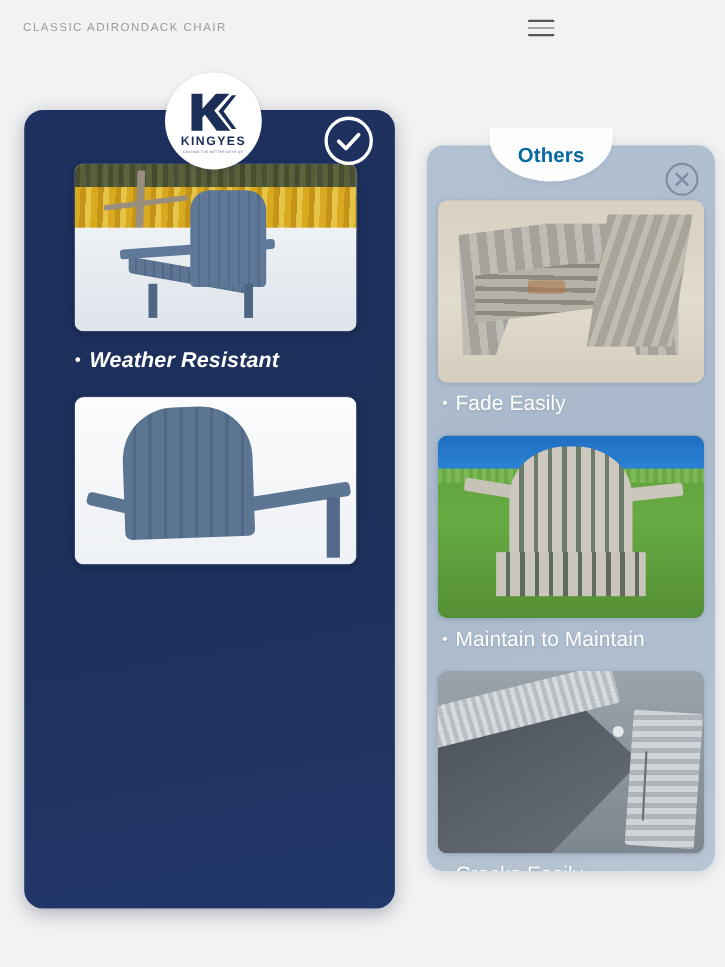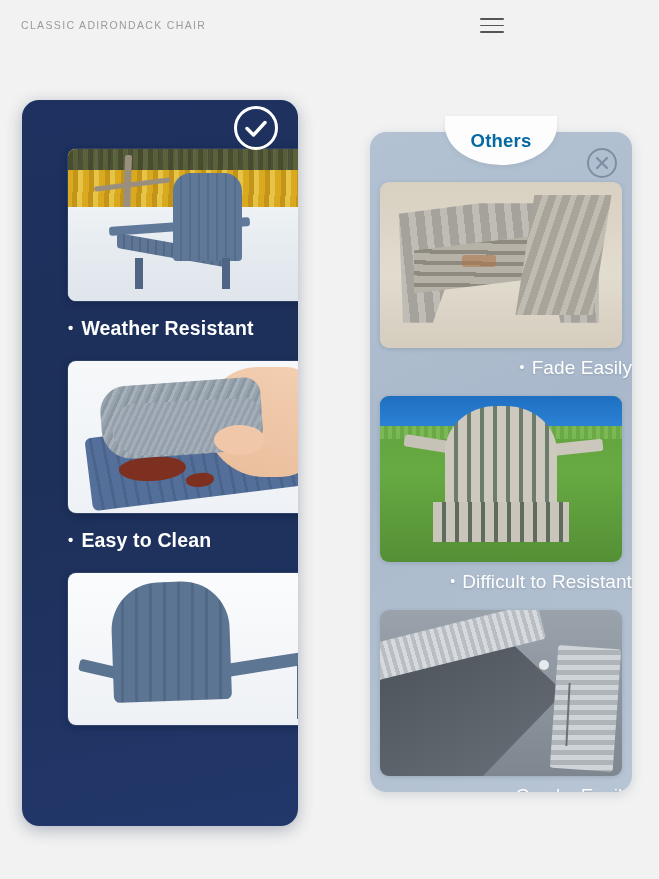--- a/index.html
+++ b/index.html
@@ -27,27 +27,26 @@
     width: 24px; height: 18px; cursor: pointer;
   }
   .menu-btn span {
     display: block; width: 24px; height: 1.6px;
     background: #555; border-radius: 1px; margin-bottom: 5px;
   }
   .menu-btn span:last-child { margin-bottom: 0; }
 
   
   .panel-others {
-    position: absolute; left: 370px; top: 132px;
+    position: absolute; left: 388px; top: 132px;
     width: 262px; height: 660px;
     background: linear-gradient(160deg,#b3c2d3 0%, #a9b9cb 45%, #b7c5d4 100%);
     border-radius: 16px;
     box-shadow: 0 3px 12px rgba(80,95,115,.20);
     overflow: hidden;
-    text-align: right;
   }
   .others-badge {
     position: absolute; left: 370px; top: 116px;
     width: 262px; text-align: center; pointer-events: none;
   }
   .others-badge .bubble {
     display: inline-block;
     background: #fdfdfd;
     border-radius: 0 0 60px 60px / 0 0 42px 42px;
     padding: 14px 26px 13px;
@@ -75,25 +74,26 @@
   .other-label {
     color: #ffffff; font-size: 19px; font-weight: 400;
     padding: 9px 0 7px 14px; letter-spacing: .1px;
     text-shadow: 0 1px 2px rgba(95,110,130,.35);
   }
   .other-label .dot { font-size: 14px; vertical-align: 2px; margin-right: 7px; }
 
   
   .panel-brand {
     position: absolute; left: 22px; top: 100px;
-    width: 276px; height: 726px;
+    width: 337px; height: 726px;
     background: linear-gradient(170deg,#1e3160 0%, #1d3059 48%, #22376a 100%);
     border-radius: 17px;
     box-shadow: 0 4px 16px rgba(20,35,70,.30);
     overflow: hidden;
+    font-style: italic;
   }
   .logo-bubble {
     position: absolute; left: 150px; top: 66px;
     width: 88px; height: 88px; border-radius: 50%;
     background: #ffffff; z-index: 6;
     display: flex; flex-direction: column;
     align-items: center; justify-content: center;
     box-shadow: 0 2px 6px rgba(25,40,75,.18);
   }
   .logo-mark { width: 46px; height: 38px; margin-top: 2px; }
@@ -345,21 +345,21 @@
           <div class="ph sc-grass">
             <div class="water"></div>
               <div class="lawnline"></div>
             <div class="armL2"></div>
               <div class="armR2"></div>
             <div class="cback"></div>
               <div class="seat2"></div>
           </div>
         </div>
         <div class="other-label">
-          <span class="dot">•</span><span>Difficult to Resistant</span>
+          <span class="dot">•</span><span>Maintain to Maintain</span>
         </div>
       </div>
 
       <div class="other-item">
         <div class="other-photo">
           <div class="ph sc-crack">
             <div class="dark"></div>
               <div class="board1"></div>
             <div class="board2"></div>
               <div class="screw"></div>
@@ -400,45 +400,37 @@
             <div class="chairback"></div>
             <div class="leg1"></div>
               <div class="leg2"></div>
           </div>
         </div>
         <div class="brand-label">
           <span class="dot">•</span><span>Weather Resistant</span>
         </div>
       </div>
 
-      <div class="brand-item">
-        <div class="brand-photo">
-          <div class="ph sc-wipe">
-            <div class="plank"></div>
-            <div class="spill1"></div>
-              <div class="spill2"></div>
-            <div class="hand"></div>
-            <div class="towel"></div>
-              <div class="towel2"></div>
-            <div class="finger"></div>
-          </div>
-        </div>
-        <div class="brand-label">
-          <span class="dot">•</span><span>Easy to Clean</span>
-        </div>
-      </div>
 
       <div class="brand-item">
         <div class="brand-photo">
           <div class="ph sc-studio">
             <div class="armL"></div>
               <div class="armR"></div>
             <div class="back"></div>
               <div class="postR"></div>
           </div>
         </div>
       </div>
 
     </div>
   </div>
 
+  <div class="logo-bubble">
+    <svg class="logo-mark" viewBox="0 0 60 48">
+      <path d="M4 2 H17 V20 L33 2 H49 L31 22 L50 46 H34 L20 27 L17 30 V46 H4 Z" fill="#1b2e58"></path>
+      <path d="M52 4 L36 23 L52 44 L57 44 L42 23 L57 4 Z" fill="#1b2e58"></path>
+    </svg>
+    <div class="logo-word">KINGYES</div>
+    <div class="logo-tag">CHANGE THE BETTER WITH US</div>
+  </div>
 
 </div>
 
 </body></html>

